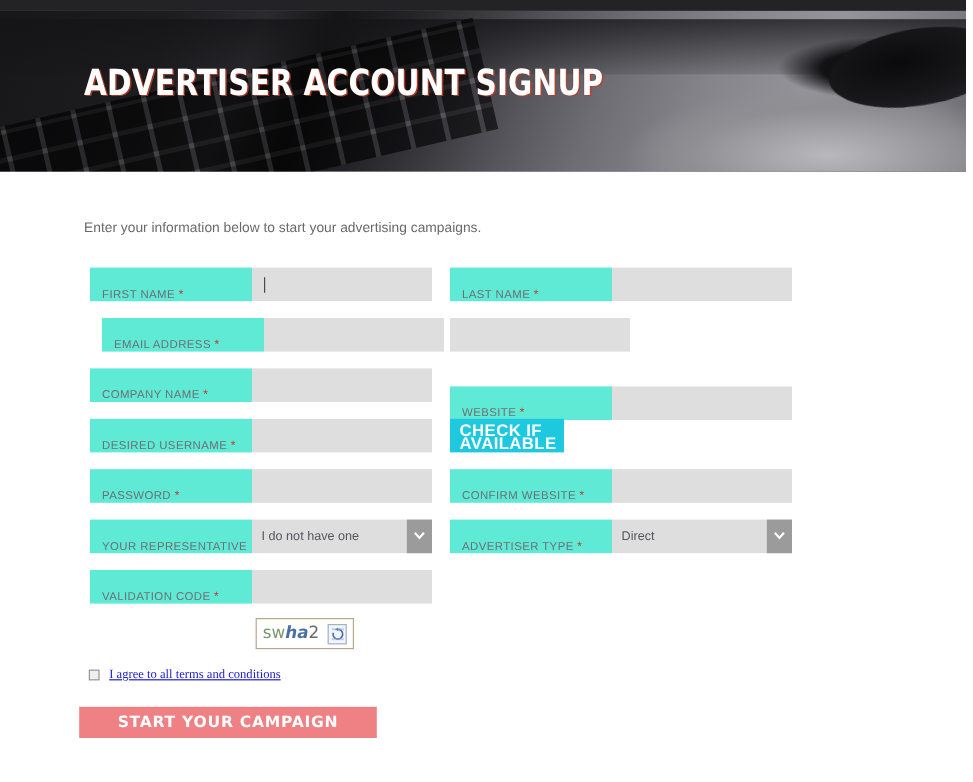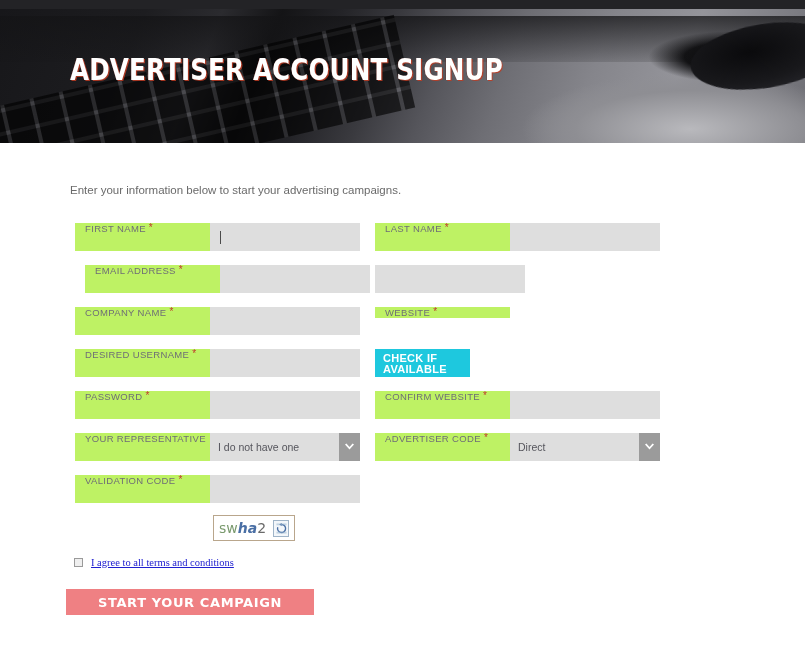--- a/index.html
+++ b/index.html
@@ -94,25 +94,25 @@
     position: absolute;
     height: 28px;
     display: flex;
     align-items: stretch;
   }
   .col-left  { left: 75px; }
   .col-right { left: 375px; border-radius: 13px; }
 
   .fld-label {
     width: 135px;
-    background: #bef264;
+    background: #5eead4;
     color: #6e6e76;
     font-size: 9.5px;
     letter-spacing: 0.35px;
-    display: flex; align-items: flex-start;
+    display: flex; align-items: flex-end;
     padding-left: 10px;
     white-space: nowrap;
   }
   .req { color: #c0392b; margin-left: 3px; font-size: 10px; line-height: 1; }
 
   .fld-input {
     width: 150px;
     background: #dedede;
     display: flex; align-items: center;
     padding-left: 8px;
@@ -144,21 +144,21 @@
   }
   .sel-arrow svg { display: block; }
 
   
   .check-btn {
     position: absolute;
     left: 375px;
     width: 95px; height: 28px;
     background: #1ec8de;
     color: #ffffff;
-    font-size: 11px;
+    font-size: 14px;
     font-weight: bold;
     letter-spacing: 0.3px;
     line-height: 11px;
     padding: 4px 0 0 8px;
     cursor: pointer;
   }
 
   
   .captcha {
     position: absolute;
@@ -271,21 +271,21 @@
         <div class="fld-input"></div>
       </div>
 
       <div class="row col-left" style="top:84px;">
         <div class="fld-label">
           <span>COMPANY NAME</span>
             <span class="req">*</span>
         </div>
         <div class="fld-input"></div>
       </div>
-      <div class="row col-right" style="top:84px;flex-direction:column;">
+      <div class="row col-right" style="top:99px;">
         <div class="fld-label">
           <span>WEBSITE</span>
             <span class="req">*</span>
         </div>
         <div class="fld-input"></div>
       </div>
 
       <div class="row col-left" style="top:126px;">
         <div class="fld-label">
           <span>DESIRED USERNAME</span>
@@ -322,21 +322,21 @@
           <span>I do not have one</span>
           <span class="sel-arrow">
             <svg width="11" height="8" viewBox="0 0 11 8">
                 <path d="M1 1.5 L5.5 6.5 L10 1.5 L8.6 0.4 L5.5 3.9 L2.4 0.4 Z" fill="#ffffff"></path>
               </svg>
           </span>
         </div>
       </div>
       <div class="row col-right" style="top:210px;">
         <div class="fld-label">
-          <span>ADVERTISER CODE</span>
+          <span>ADVERTISER TYPE</span>
             <span class="req">*</span>
         </div>
         <div class="fld-select">
           <span>Direct</span>
           <span class="sel-arrow">
             <svg width="11" height="8" viewBox="0 0 11 8">
                 <path d="M1 1.5 L5.5 6.5 L10 1.5 L8.6 0.4 L5.5 3.9 L2.4 0.4 Z" fill="#ffffff"></path>
               </svg>
           </span>
         </div>

